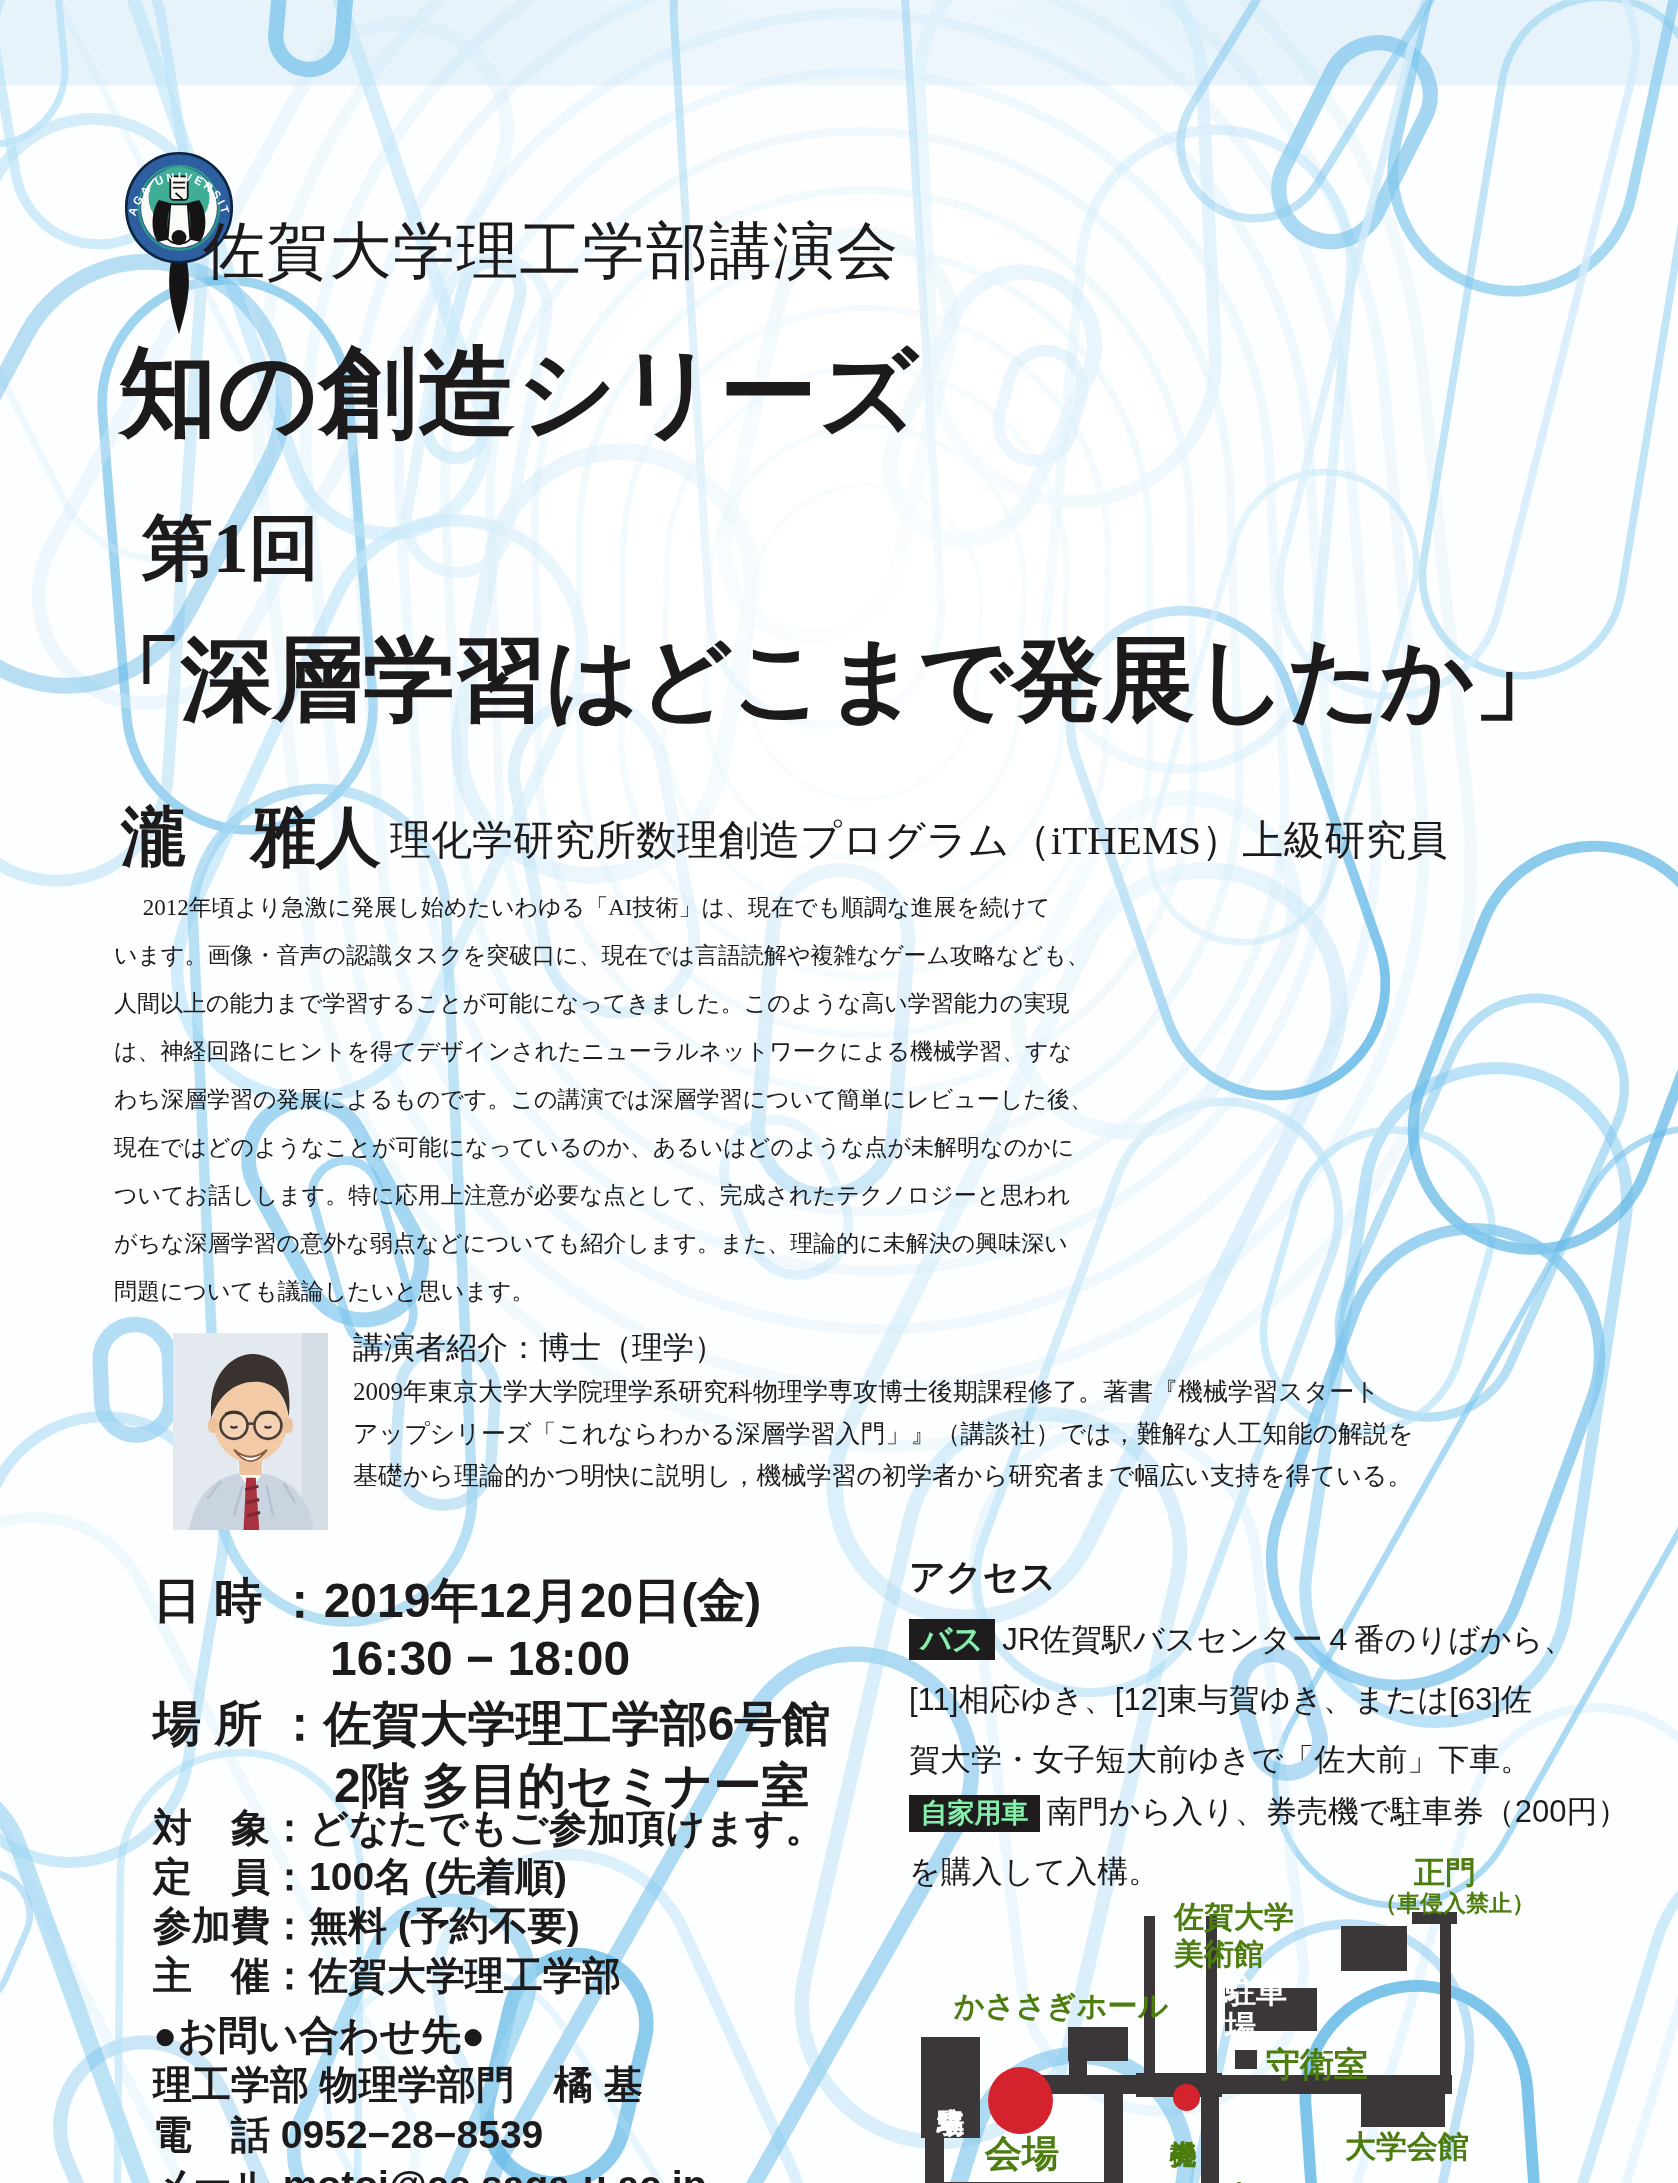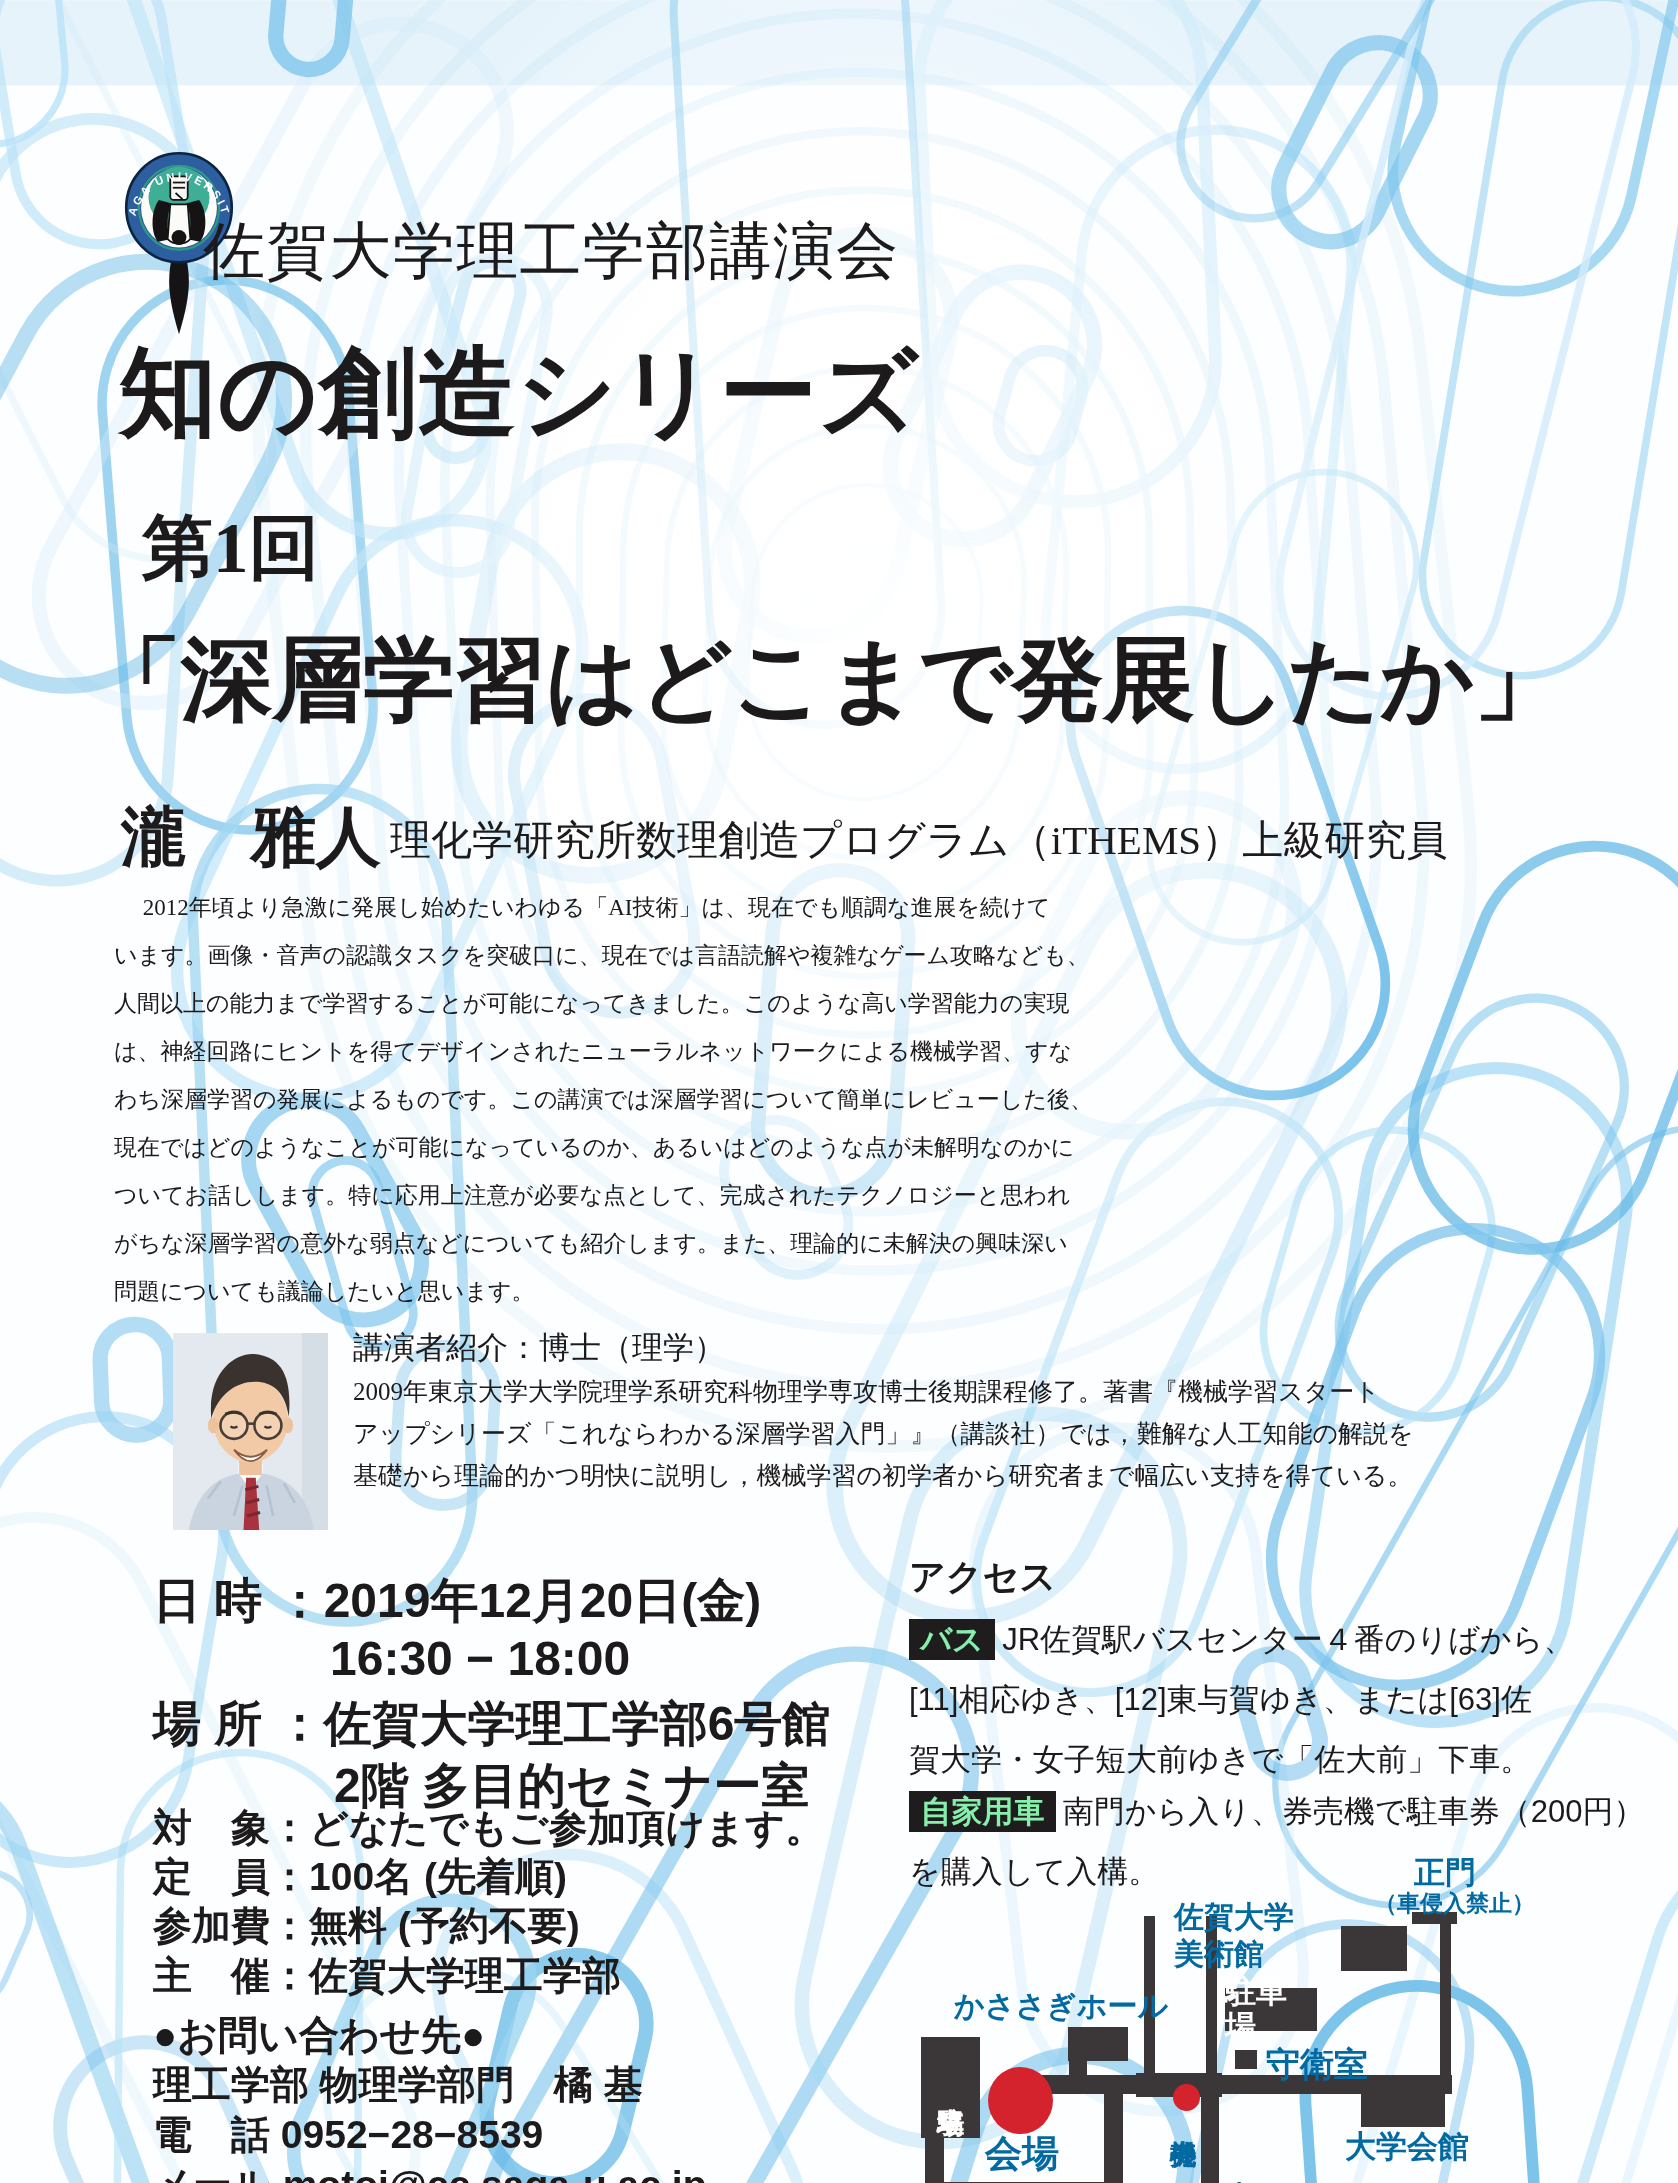--- a/index.html
+++ b/index.html
@@ -7,21 +7,21 @@
           font-family:"Liberation Sans","DejaVu Sans",sans-serif;color:#1d1a1b;}
   #bg{position:absolute;left:0;top:0;width:1679px;height:2375px;z-index:0;}
   .content{position:absolute;left:0;top:0;width:1679px;height:2375px;z-index:1;}
   .abs{position:absolute;}
   .serif{font-family:"Liberation Serif","DejaVu Serif",serif;}
   .sans{font-family:"Liberation Sans","DejaVu Sans",sans-serif;}
   .pre{white-space:pre-line;}
   .badge{display:inline-block;background:#1f1c1d;color:#86efac;font-weight:600;
          padding:2.6px 11.4px;margin-right:7px;line-height:1.15;}
   .mrect{position:absolute;background:#3b3738;}
-  .mlabel{position:absolute;color:#0369a1;font-weight:600;line-height:1.12;}
+  .mlabel{position:absolute;color:#4d7c0f;font-weight:600;line-height:1.12;}
   .vtext{writing-mode:vertical-rl;text-orientation:upright;}
   .red{background:#d5232e;border-radius:50%;}
 </style>
 </head>
 <body>
 
 <div class="poster">
 
   <svg id="bg" viewBox="0 0 3845 5438">
     <defs>
@@ -219,21 +219,21 @@
 
     <div class="abs sans" style="left:909px;top:1553px;font-size:36px;font-weight:700;">アクセス</div>
 
     <div class="abs sans" style="left:909px;top:1610px;width:725px;font-size:31px;line-height:60px;">
       <span class="badge" style="font-size:31px;">バス</span><span class="pre">JR佐賀駅バスセンター４番のりばから、
 [11]相応ゆき、[12]東与賀ゆき、または[63]佐
 賀大学・女子短大前ゆきで「佐大前」下車。</span>
     </div>
 
     <div class="abs sans" style="left:909px;top:1782px;width:742px;font-size:31px;line-height:60px;">
-      <span class="badge" style="font-size:31px;">自家用車</span><span class="pre">南門から入り、券売機で駐車券（200円）
+      <span class="badge" style="font-size:27px;">自家用車</span><span class="pre">南門から入り、券売機で駐車券（200円）
 を購入して入構。</span>
     </div>
 
     <div class="abs" style="left:895px;top:1851px;width:777px;height:463px;">
 
       <div class="mrect" style="left:517px;top:61px;width:45px;height:12.2px;"></div>
       <div class="mrect" style="left:545px;top:69px;width:11.4px;height:158px;"></div>
       <div class="mrect" style="left:446px;top:75px;width:66px;height:45px;"></div>
       <div class="mrect" style="left:330px;top:137px;width:92px;height:43px;"></div>
       <div class="mrect" style="left:340px;top:199px;width:22px;height:19px;"></div>

